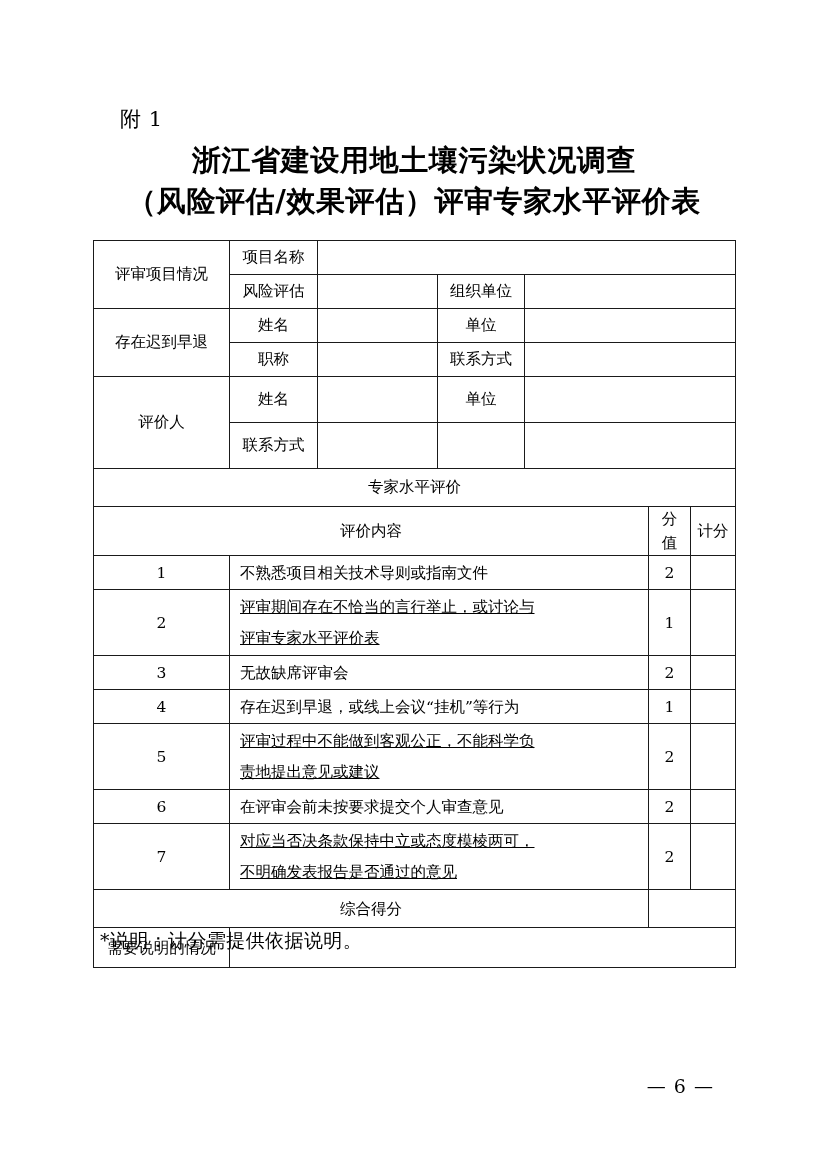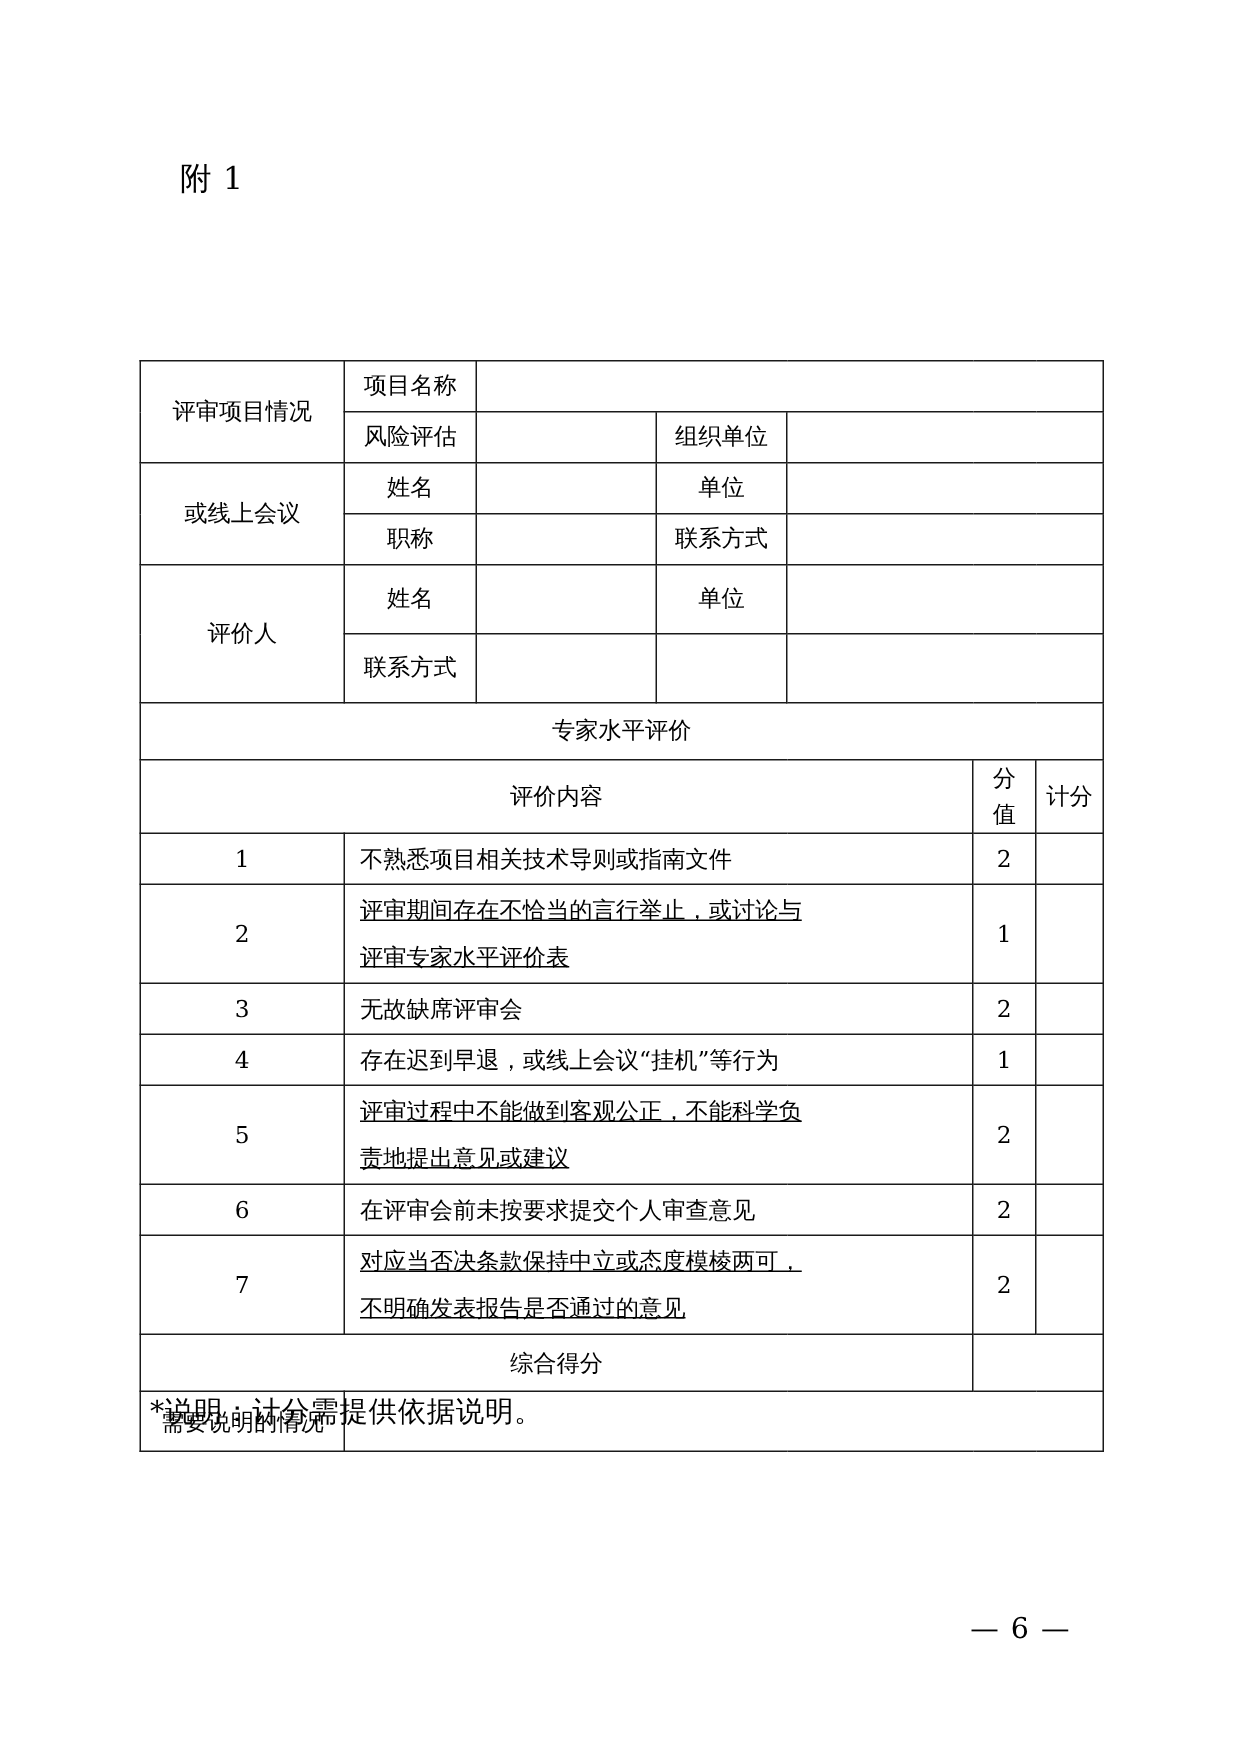--- a/index.html
+++ b/index.html
@@ -112,20 +112,22 @@
   }
 </style>
 </head>
 <body>
 
 <div class="page">
 
   <div class="attach-label">附 1</div>
 
   <div class="title-block">
+    <div class="title-line">浙江省建设用地土壤污染状况调查</div>
+    <div class="title-line">（风险评估/效果评估）评审专家水平评价表</div>
   </div>
 
   <table class="form-table">
     <colgroup>
       <col style="width:136px">
       <col style="width:88px">
       <col style="width:120px">
       <col style="width:87px">
       <col style="width:124px">
       <col style="width:42px">
@@ -139,21 +141,21 @@
         <td colspan="5" class="blank"></td>
       </tr>
       <tr>
         <td>风险评估</td>
         <td class="blank"></td>
         <td>组织单位</td>
         <td colspan="3" class="blank"></td>
       </tr>
 
       <tr>
-        <td rowspan="2">或线上会议</td>
+        <td rowspan="2">存在迟到早退</td>
         <td>姓名</td>
         <td class="blank"></td>
         <td>单位</td>
         <td colspan="3" class="blank"></td>
       </tr>
       <tr>
         <td>职称</td>
         <td class="blank"></td>
         <td>联系方式</td>
         <td colspan="3" class="blank"></td>

